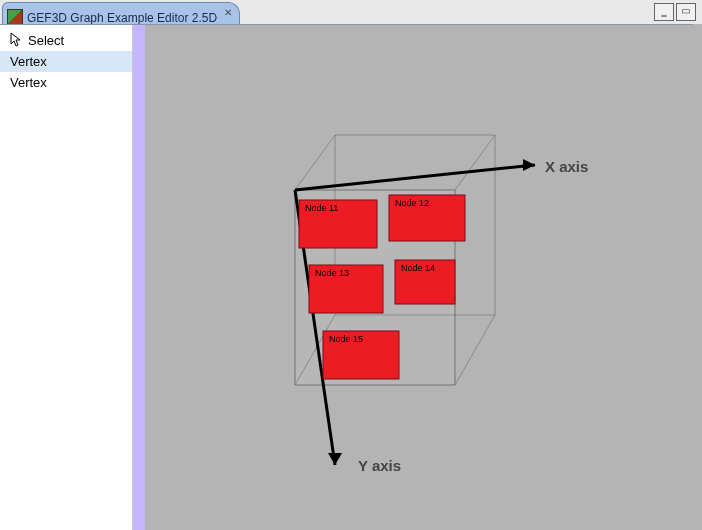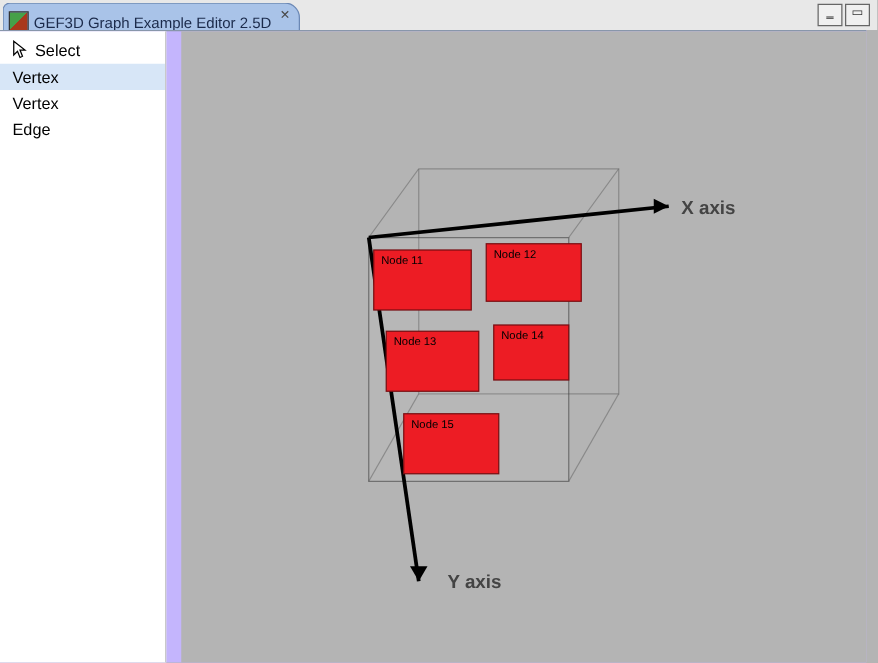--- a/index.html
+++ b/index.html
@@ -158,23 +158,20 @@
           </svg>
         </span>
         <span>Select</span>
       </div>
       <div class="palette-item selected">
         <span>Vertex</span>
       </div>
       <div class="palette-item">
         <span>Vertex</span>
       </div>
-      <div class="palette-item">
-        <span>Edge</span>
-      </div>
     </div>
 
     <div class="canvas">
 
       <svg width="560" height="500" style="position:absolute;left:0;top:0">
 
         <polyline points="190,110 350,110 350,290 190,290 190,110" fill="none" stroke="#666" stroke-width="1" opacity="0.55"></polyline>
 
         <polyline points="150,165 310,165 310,360 150,360 150,165" fill="rgba(255,255,255,0.08)" stroke="#444" stroke-width="1" opacity="0.6"></polyline>
 

